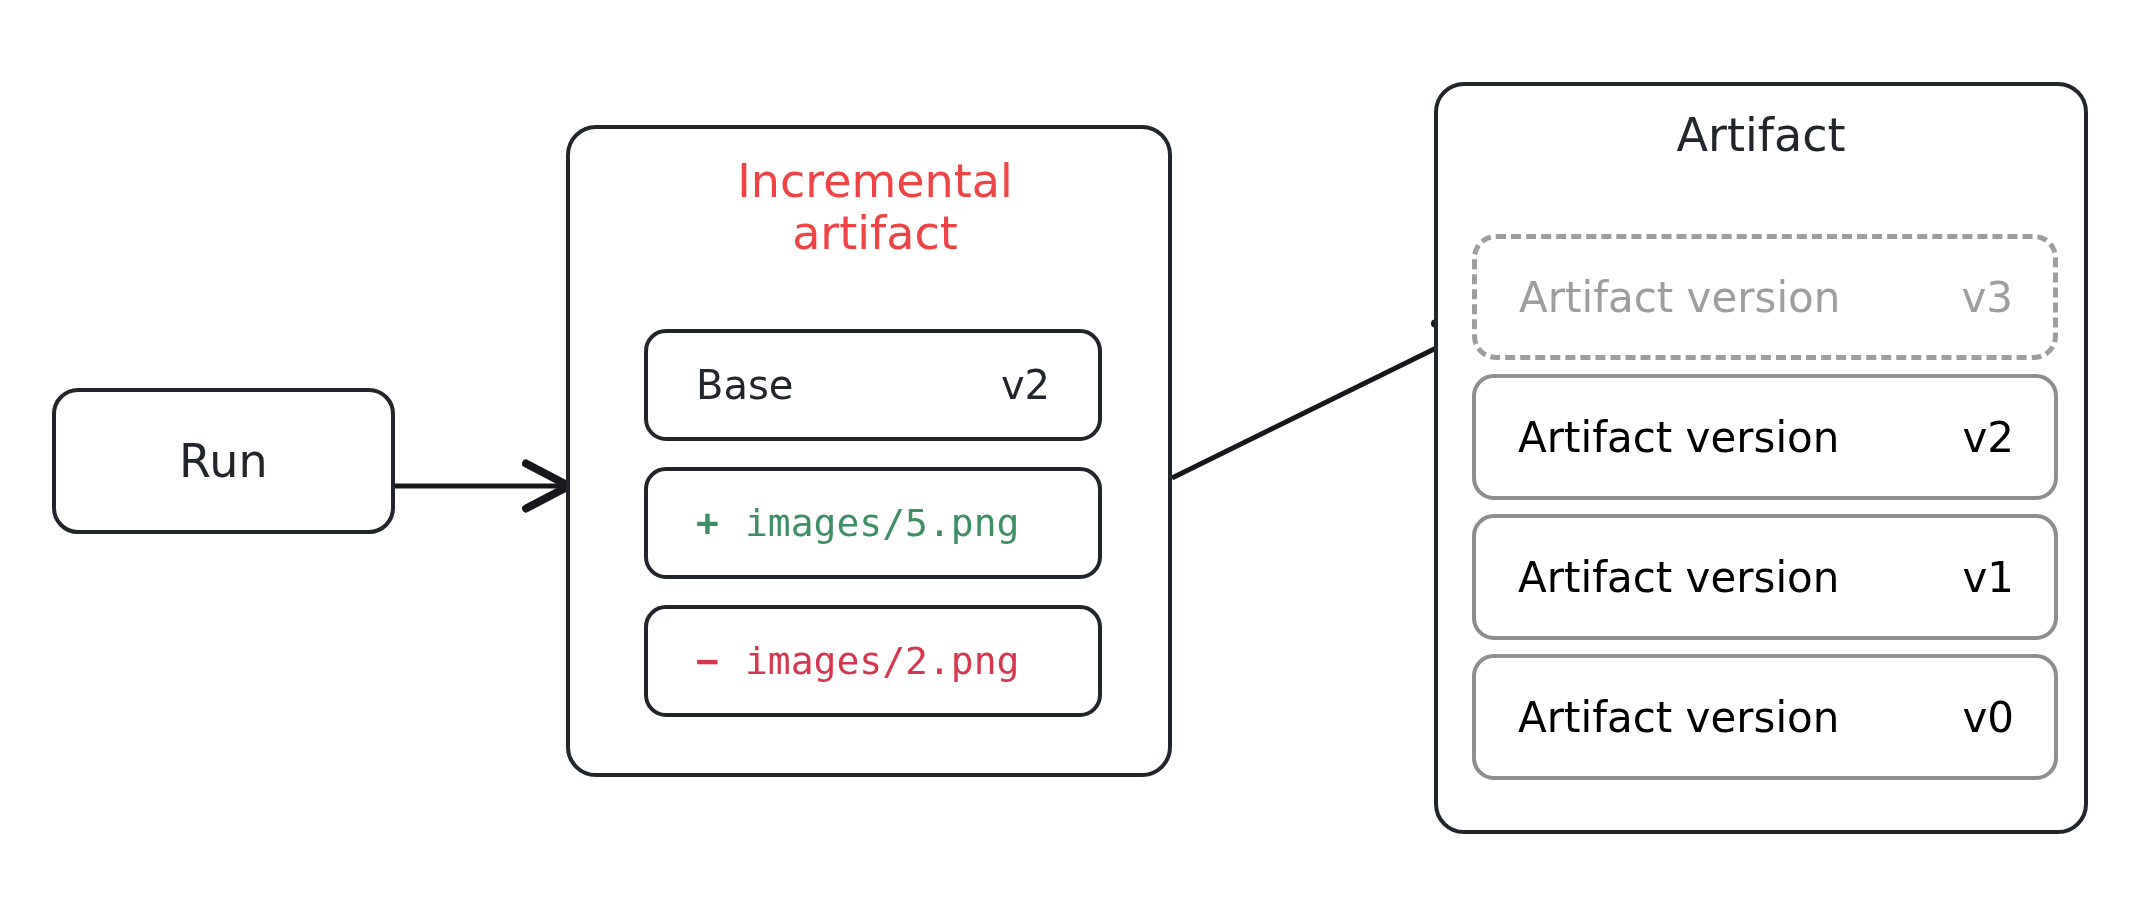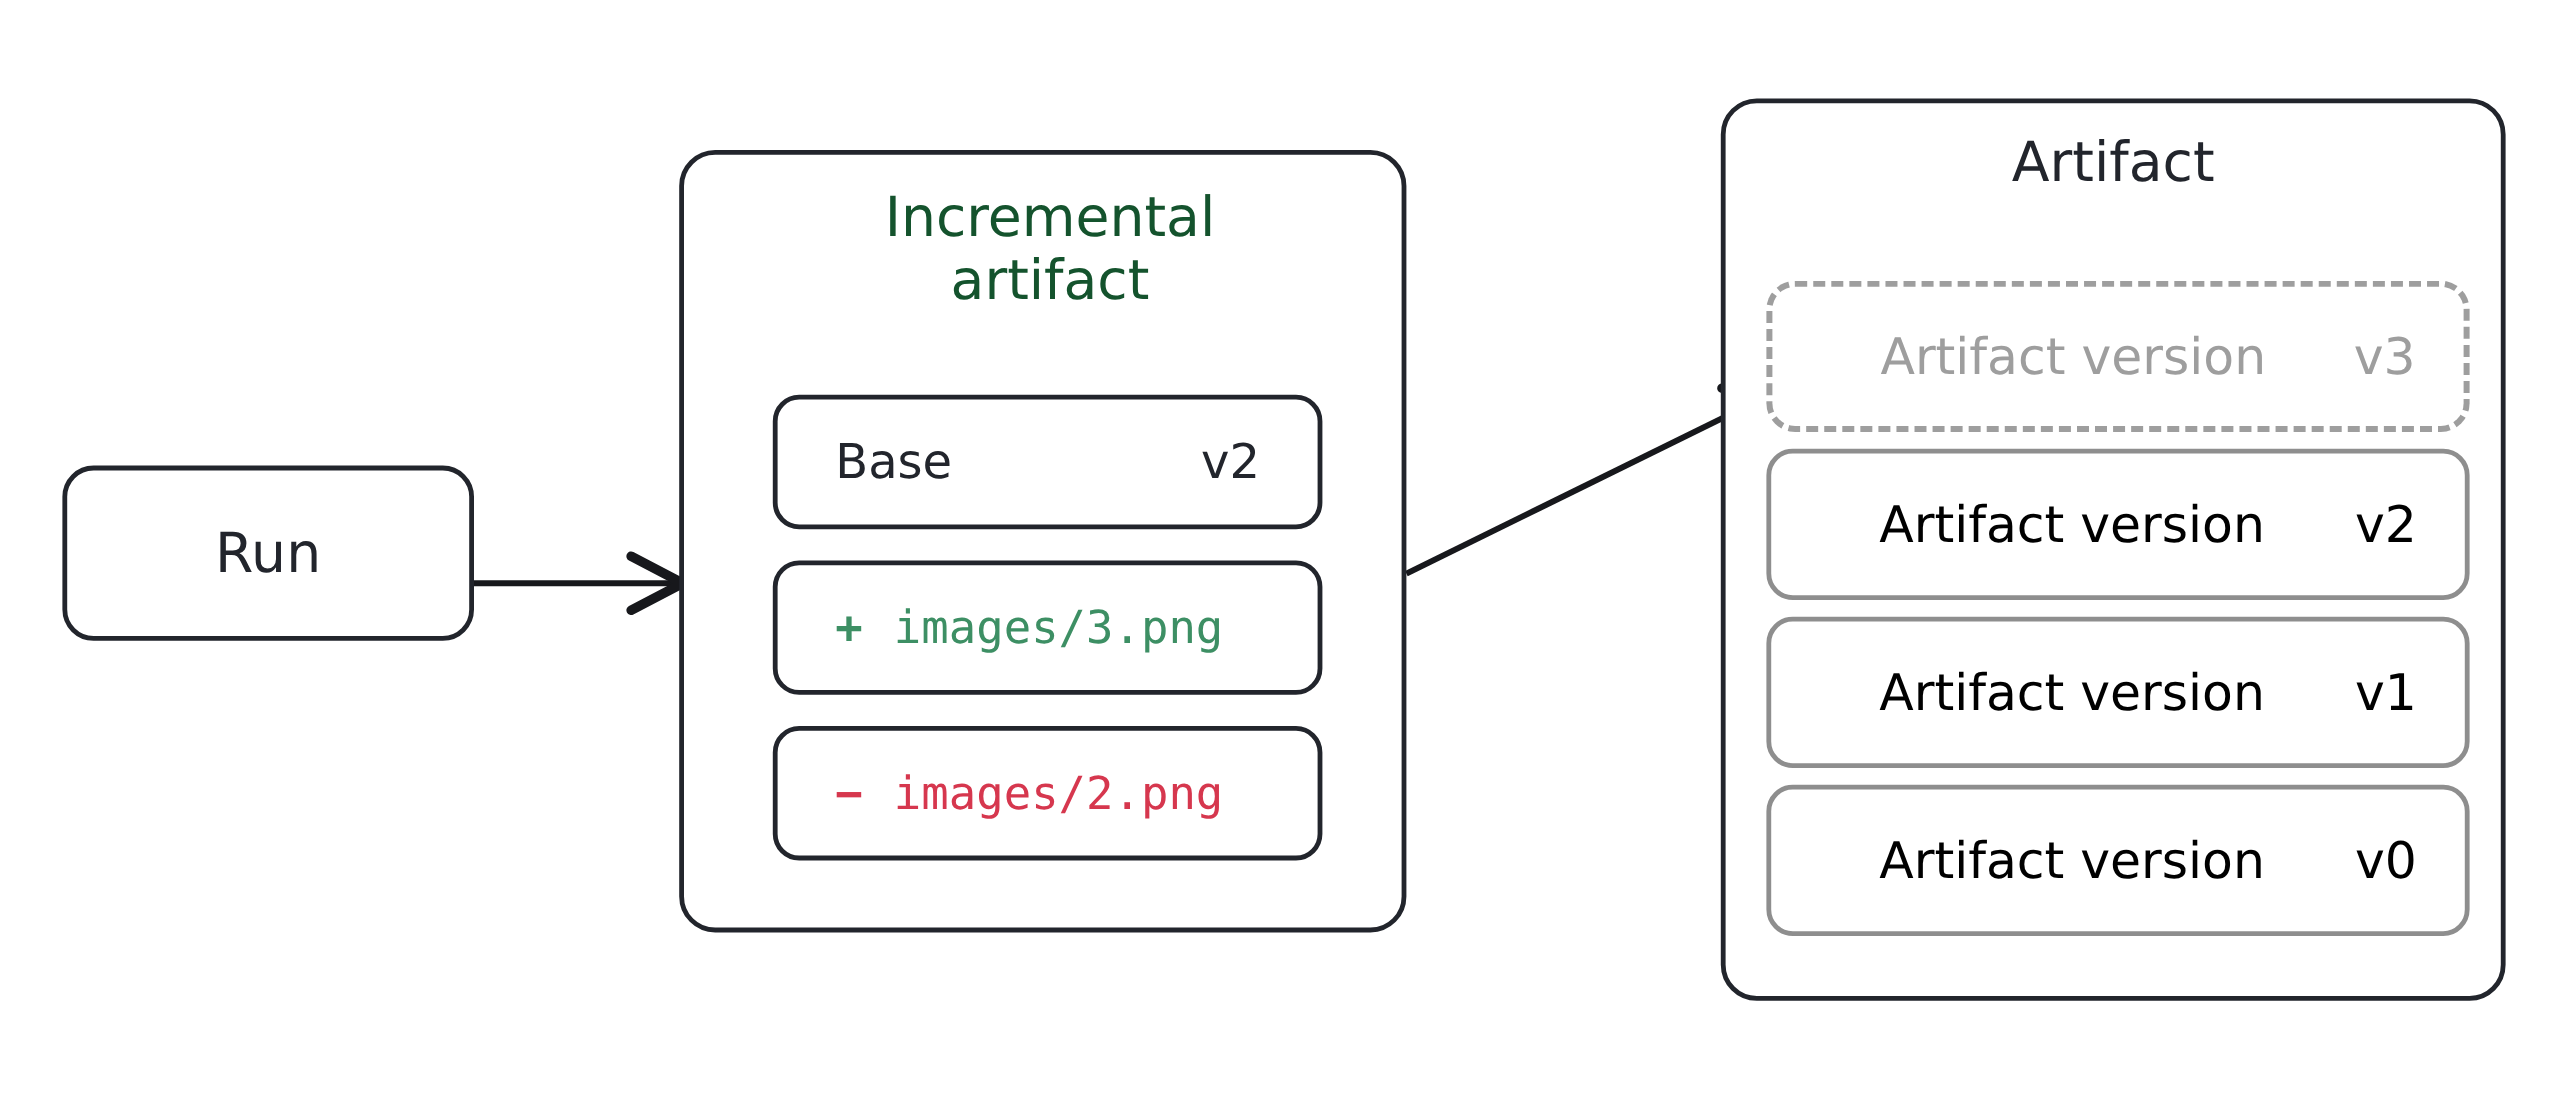--- a/index.html
+++ b/index.html
@@ -52,21 +52,21 @@
     border-radius: 30px;
   }
   #incremental-node .group-title {
     position: absolute;
     left: 12px;
     right: 0;
     top: 26px;
     text-align: center;
     font-size: 46px;
     line-height: 1.14;
-    color: #14532d;
+    color: #ef4444;
   }
   .inc-rows {
     position: absolute;
     left: 74px;
     top: 200px;
     width: 458px;
   }
   .inc-row {
     box-sizing: border-box;
     width: 100%;
@@ -143,21 +143,20 @@
     align-items: center;
     justify-content: space-between;
     padding: 0 40px 0 42px;
     margin-bottom: 14px;
   }
   .ver-row.last { margin-bottom: 0; }
   .ver-row .row-label,
   .ver-row .row-value {
     font-size: 42px;
     color: #000000;
-    margin-left: 48px;
   }
   .ver-row.pending {
     border-style: dashed;
     border-width: 5px;
     border-color: #9e9e9e;
     border-radius: 24px;
   }
   .ver-row.pending .row-label,
   .ver-row.pending .row-value {
     color: #9e9e9e;
@@ -202,21 +201,21 @@
 
     <div class="inc-rows">
 
       <div class="inc-row">
         <span class="row-label">Base</span>
         <span class="row-value">v2</span>
       </div>
 
       <div class="inc-row diff-row diff-add">
         <span class="diff-sign">+</span>
-        <span class="diff-path">images/3.png</span>
+        <span class="diff-path">images/5.png</span>
       </div>
 
       <div class="inc-row diff-row diff-del last">
         <span class="diff-sign">−</span>
         <span class="diff-path">images/2.png</span>
       </div>
 
     </div>
   </div>
 

